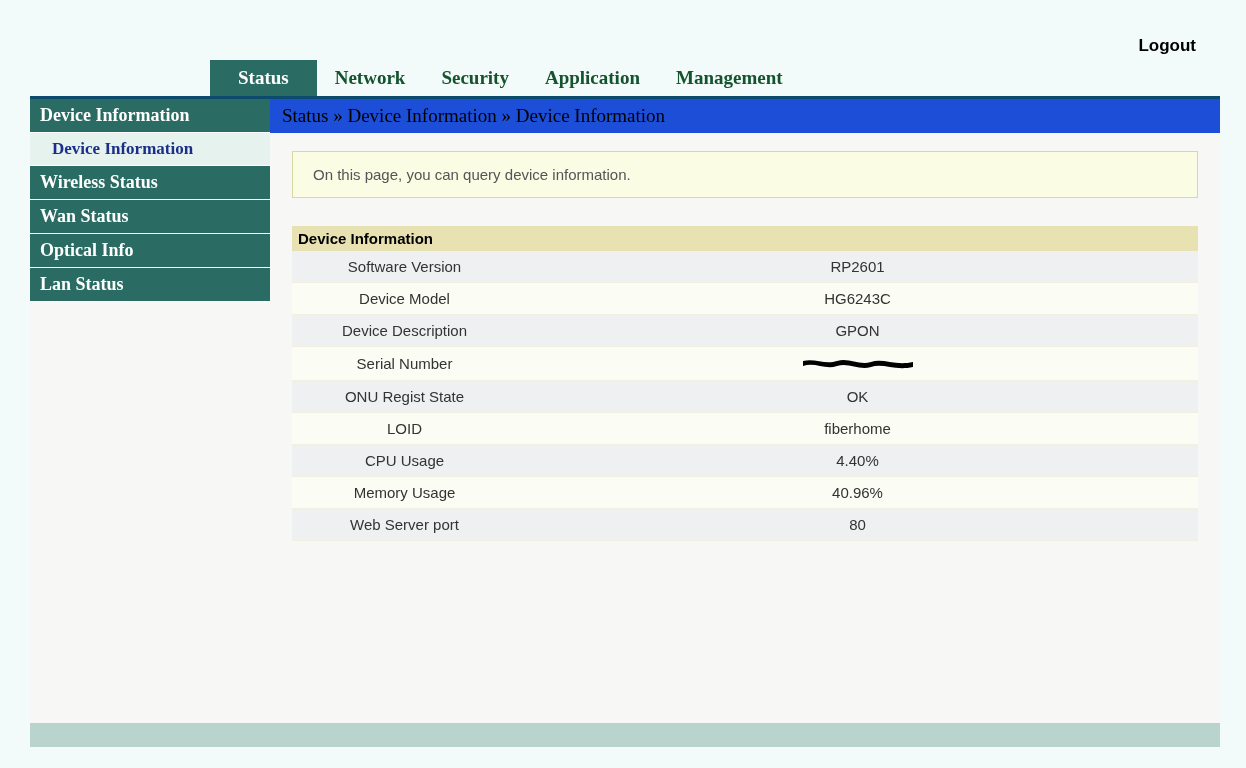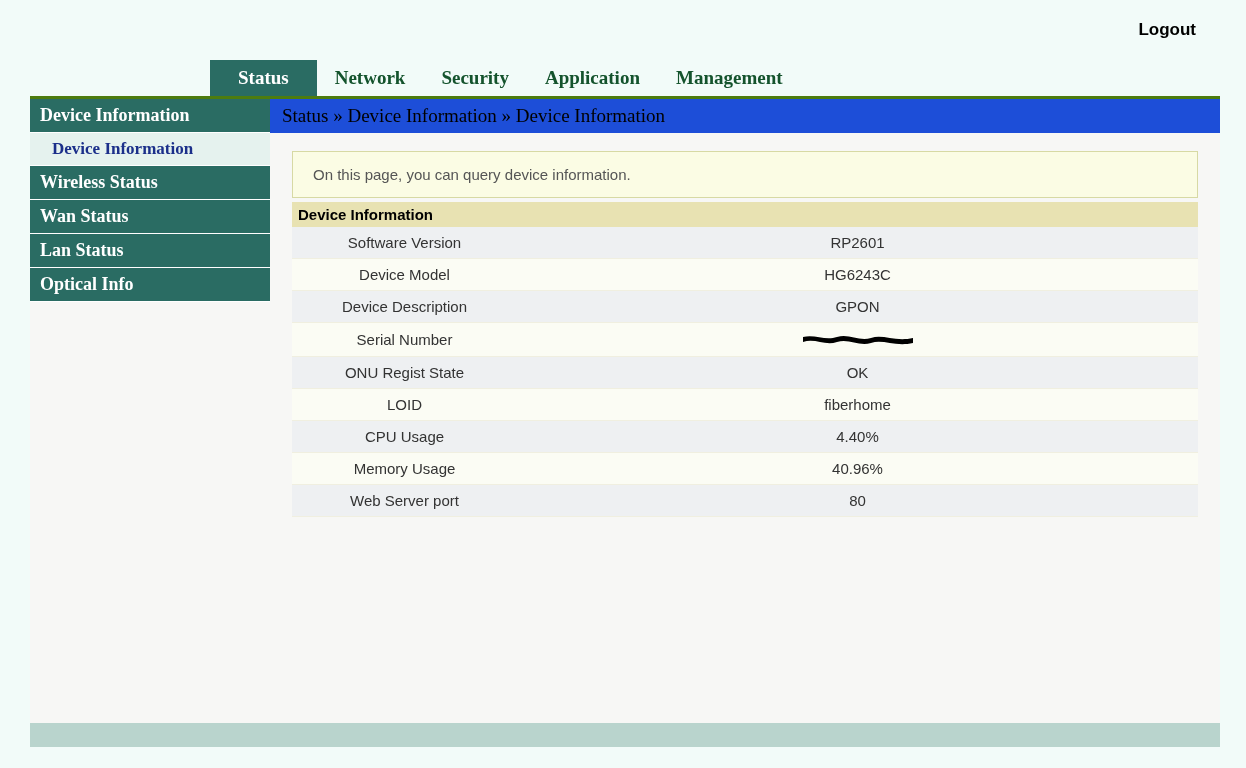--- a/index.html
+++ b/index.html
@@ -6,21 +6,21 @@
   body {
     font-family: Arial, Helvetica, sans-serif;
     background: #f2fbf9;
     width: 1246px;
     height: 768px;
     overflow: hidden;
     position: relative;
   }
   .logout-bar {
     position: absolute;
-    top: 20px;
+    top: 36px;
     right: 50px;
     font-weight: bold;
     font-size: 17px;
     color: #000;
     cursor: pointer;
   }
   .container {
     position: absolute;
     top: 60px;
     left: 30px;
@@ -40,21 +40,21 @@
     cursor: pointer;
     font-family: Georgia, "Times New Roman", serif;
   }
   .tab.active {
     background: #2a6c63;
     color: #fff;
   }
   .tab.spacer { padding: 7px 18px; }
   .body-row {
     display: flex;
-    border-top: 3px solid #4d7c0f;
+    border-top: 3px solid #0c4a6e;
     background: #f7f7f5;
     min-height: 630px;
   }
   .sidebar {
     width: 240px;
     flex-shrink: 0;
   }
   .side-item {
     background: #2a6c63;
     color: #fff;
@@ -85,21 +85,21 @@
   }
   .main-inner {
     padding: 18px 22px;
   }
   .desc-box {
     background: #fbfce4;
     border: 1px solid #d7d9a4;
     padding: 14px 20px;
     font-size: 15px;
     color: #555;
-    margin-bottom: 4px;
+    margin-bottom: 28px;
   }
   .info-table {
     width: 100%;
     border-collapse: collapse;
   }
   .info-table .section-head td {
     background: #e8e2b2;
     font-weight: bold;
     font-size: 15px;
     padding: 4px 6px;
@@ -148,22 +148,22 @@
     <div class="tab spacer">Application</div>
     <div class="tab spacer">Management</div>
   </div>
 
   <div class="body-row">
     <div class="sidebar">
       <div class="side-item">Device Information</div>
       <div class="side-item sub">Device Information</div>
       <div class="side-item">Wireless Status</div>
       <div class="side-item">Wan Status</div>
+      <div class="side-item">Optical Info</div>
       <div class="side-item">Lan Status</div>
-      <div class="side-item">Optical Info</div>
     </div>
 
     <div class="main">
       <div class="breadcrumb">
         <span>Status</span><span> » </span><span>Device Information</span><span> » </span><span>Device Information</span>
       </div>
 
       <div class="main-inner">
         <div class="desc-box">On this page, you can query device information.</div>
 

